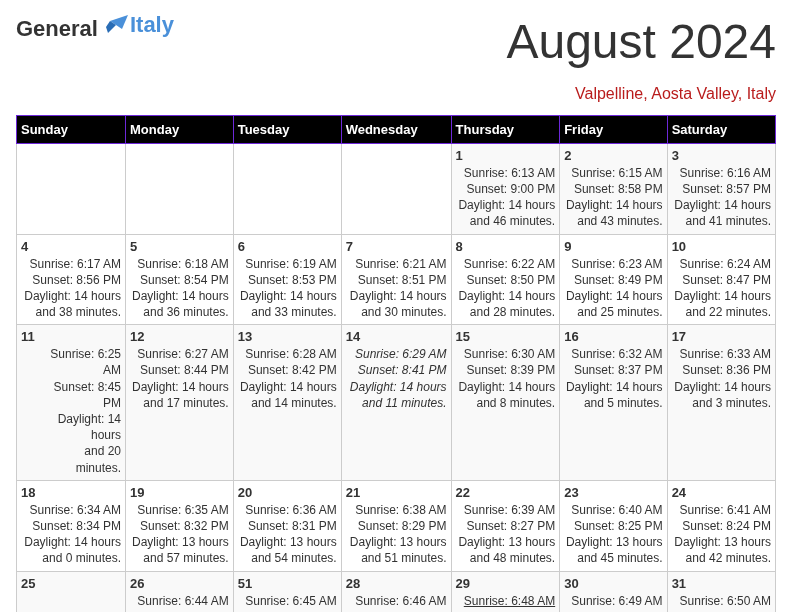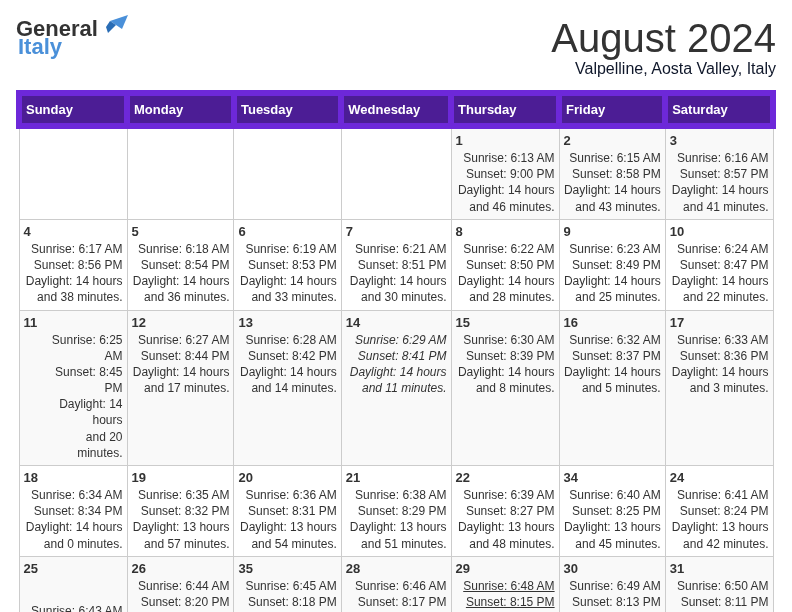--- a/index.html
+++ b/index.html
@@ -11,49 +11,50 @@
       padding: 16px;
     }
     .header {
       display: flex;
       justify-content: space-between;
       align-items: flex-start;
       margin-bottom: 12px;
     }
     .logo {
       display: flex;
-      flex-direction: column;
-      align-items: flex-start;
+      flex-direction: row;
+      align-items: center;
     }
     .title-block {
       text-align: right;
     }
     .month-title {
-      font-size: 40px;
+      font-size: 48px;
       font-weight: 300;
       color: #333;
       line-height: 1.1;
     }
     .subtitle {
       font-size: 16px;
-      color: #0f172a;
+      color: #b91c1c;
+      margin-top: 16px;
     }
     table {
       width: 100%;
       border-collapse: collapse;
       font-size: 11px;
     }
     thead tr th {
-      background-color: #4c1d95;
+      background-color: #000000;
       color: #fff;
       padding: 6px 4px;
       text-align: left;
       font-size: 13px;
       font-weight: bold;
-      border: 6px solid #6d28d9;
+      border: 1px solid #6d28d9;
     }
     tbody tr td {
       border: 1px solid #ccc;
       padding: 4px 4px;
       vertical-align: top;
       width: 113px;
       height: 80px;
       background: #fff;
     }
     tbody tr:nth-child(odd) td {
@@ -266,21 +267,21 @@
 and 51 minutes.</div>
         </td>
         <td>
           <span class="day-num">22</span>
           <div class="day-info" style="white-space: pre-line;">Sunrise: 6:39 AM
 Sunset: 8:27 PM
 Daylight: 13 hours
 and 48 minutes.</div>
         </td>
         <td>
-          <span class="day-num">34</span>
+          <span class="day-num">23</span>
           <div class="day-info" style="white-space: pre-line;">Sunrise: 6:40 AM
 Sunset: 8:25 PM
 Daylight: 13 hours
 and 45 minutes.</div>
         </td>
         <td>
           <span class="day-num">24</span>
           <div class="day-info" style="white-space: pre-line;">Sunrise: 6:41 AM
 Sunset: 8:24 PM
 Daylight: 13 hours
@@ -296,21 +297,21 @@
 and 39 minutes.</div>
         </td>
         <td>
           <span class="day-num">26</span>
           <div class="day-info" style="white-space: pre-line;">Sunrise: 6:44 AM
 Sunset: 8:20 PM
 Daylight: 13 hours
 and 36 minutes.</div>
         </td>
         <td>
-          <span class="day-num">35</span>
+          <span class="day-num">51</span>
           <div class="day-info" style="white-space: pre-line;">Sunrise: 6:45 AM
 Sunset: 8:18 PM
 Daylight: 13 hours
 and 33 minutes.</div>
         </td>
         <td>
           <span class="day-num">28</span>
           <div class="day-info" style="white-space: pre-line;">Sunrise: 6:46 AM
 Sunset: 8:17 PM
 Daylight: 13 hours

